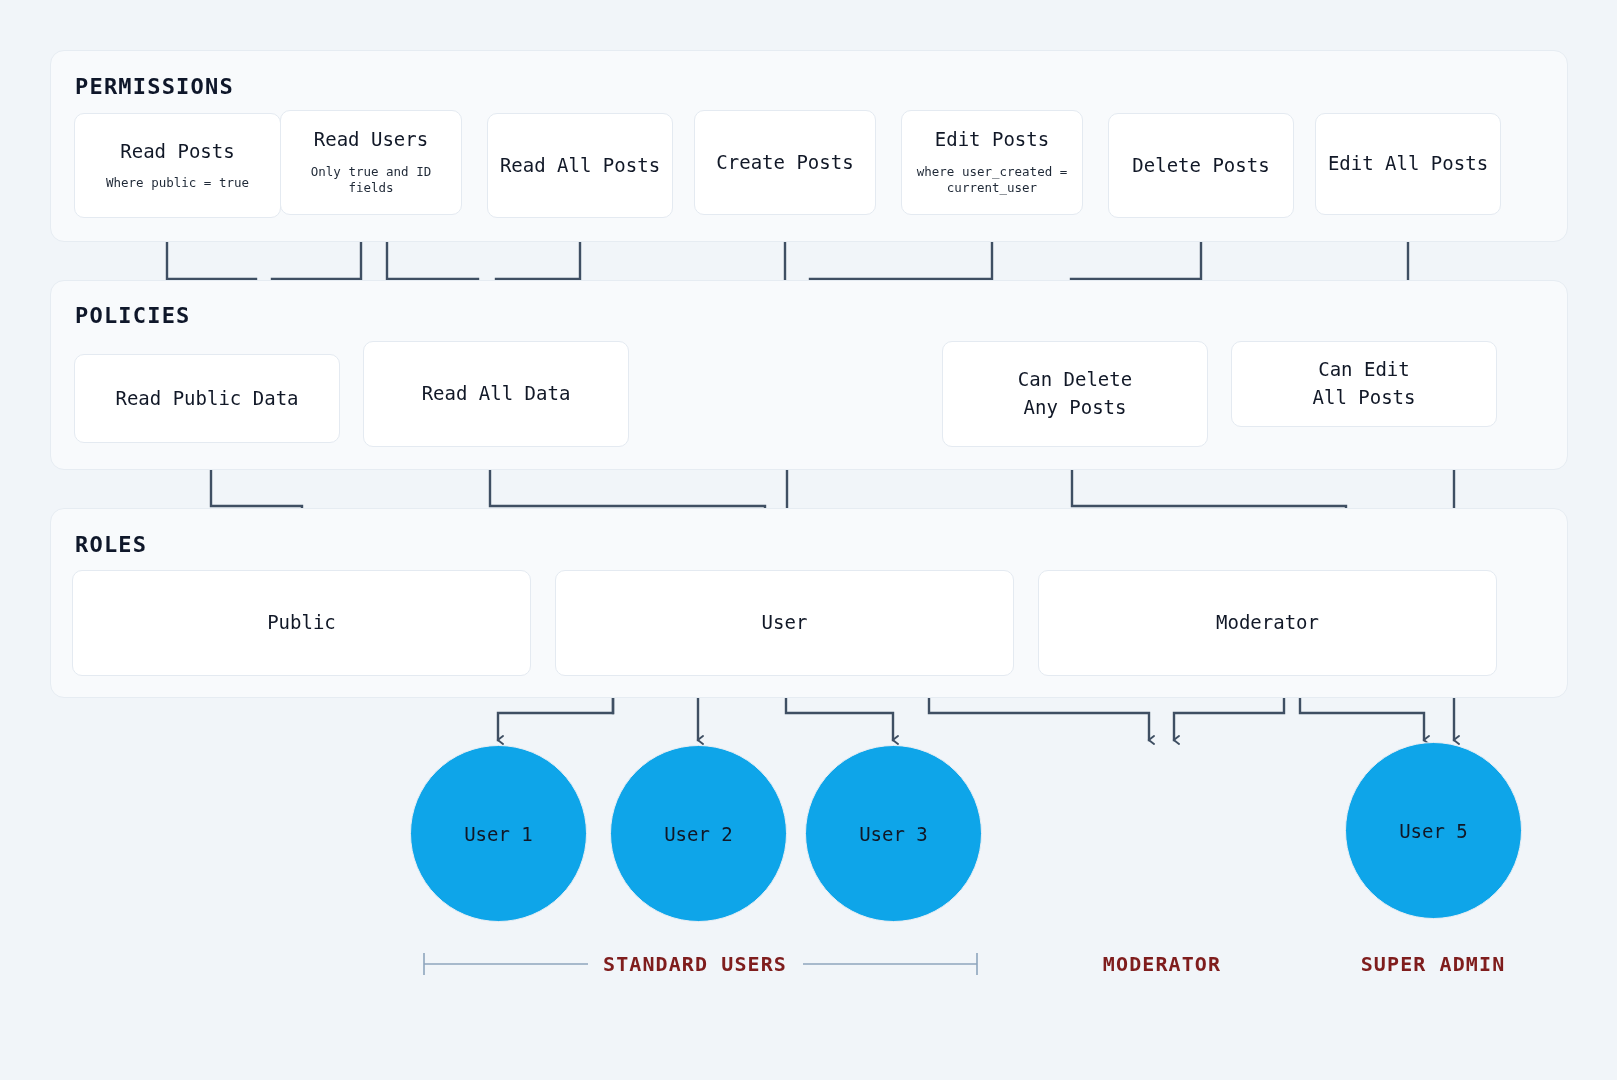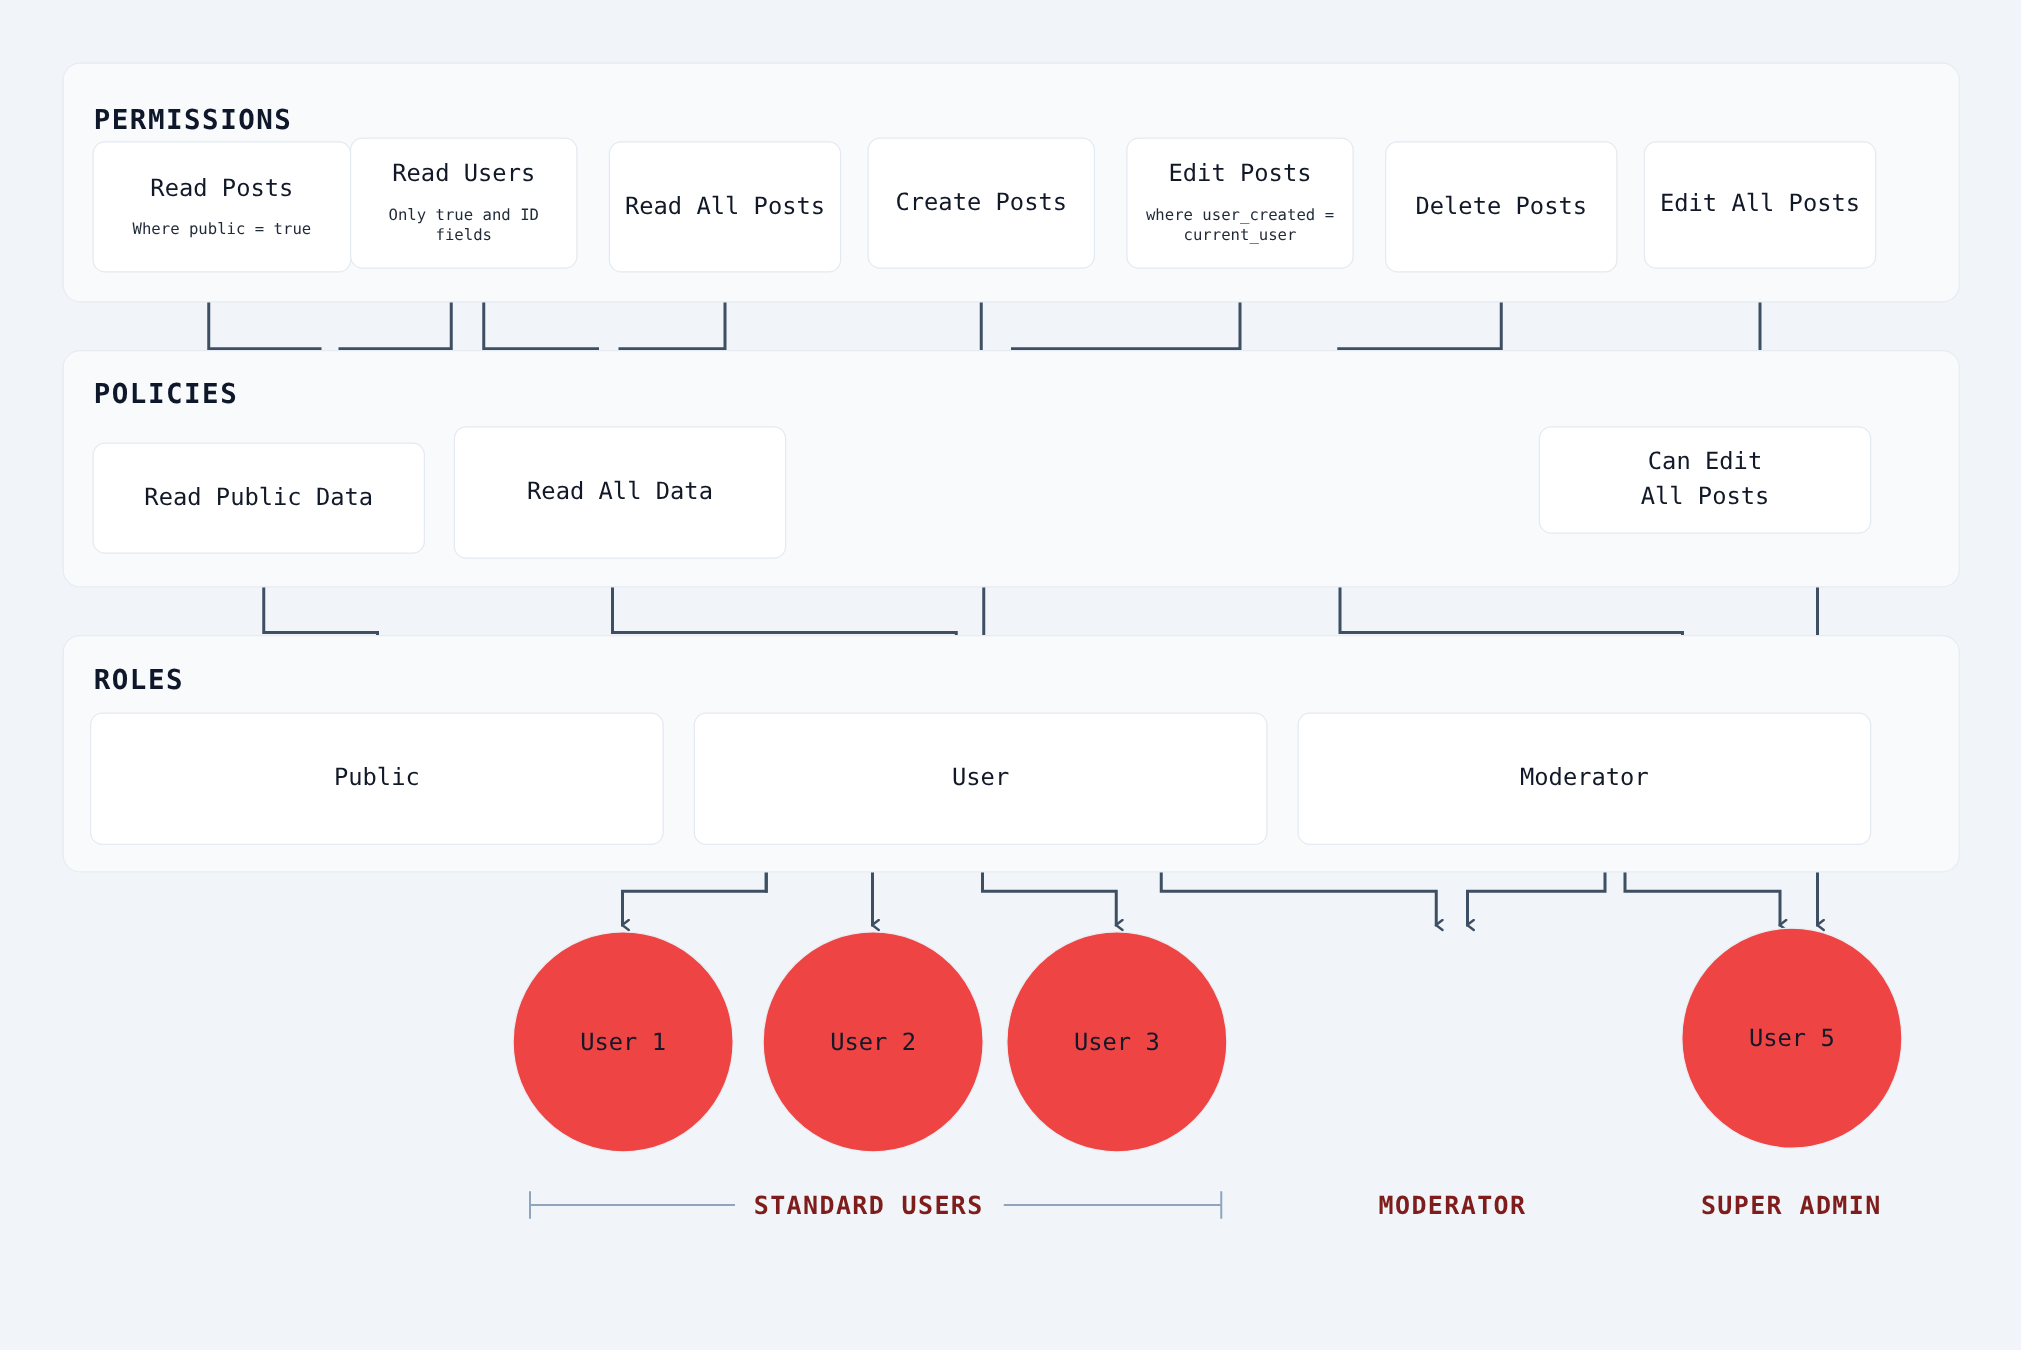--- a/index.html
+++ b/index.html
@@ -58,21 +58,21 @@
     margin-top: 12px;
     line-height: 1.3;
     white-space: pre-line;
   }
   .card.policy .title { font-size: 19px; line-height: 1.45; }
   .card.role  .title { font-size: 19px; }
 
   
   .user-node {
     position: absolute;
-    background: #ef4444;
+    background: #0ea5e9;
     border: 1px solid #e8eef4;
     border-radius: 50%;
     display: flex; align-items: center; justify-content: center;
     font-size: 19px; color: #111827;
     z-index: 3;
   }
 
   
   .group-label {
     position: absolute;
@@ -146,21 +146,21 @@
 
     <g stroke="#8ea5bd" stroke-width="1.6" fill="none">
       <path d="M424,953 L424,975"></path>
       <path d="M424,964 L588,964"></path>
       <path d="M803,964 L977,964"></path>
       <path d="M977,953 L977,975"></path>
     </g>
   </svg>
 
   <div class="panel" style="left:50px; top:50px; width:1518px; height:192px;"></div>
-  <div class="panel-title" style="left:75px; top:84px;">PERMISSIONS</div>
+  <div class="panel-title" style="left:75px; top:74px;">PERMISSIONS</div>
 
   <div class="card" style="left:74px; top:113px; width:207px; height:105px;">
     <div class="title">Read Posts</div>
     <div class="sub">Where public = true</div>
   </div>
 
   <div class="card" style="left:280px; top:110px; width:182px; height:105px;">
     <div class="title">Read Users</div>
     <div class="sub">Only true and ID fields</div>
   </div>
@@ -192,20 +192,24 @@
 
   <div class="card policy" style="left:74px; top:341px; width:266px; height:89px;margin-top:13px;">
     <div class="title">Read Public Data</div>
   </div>
 
   <div class="card policy" style="left:363px; top:341px; width:266px; height:106px;">
     <div class="title">Read All Data</div>
   </div>
 
 
+  <div class="card policy" style="left:942px; top:341px; width:266px; height:106px;">
+    <div class="title">Can Delete
+Any Posts</div>
+  </div>
 
   <div class="card policy" style="left:1231px; top:341px; width:266px; height:86px;">
     <div class="title">Can Edit
 All Posts</div>
   </div>
 
   <div class="panel" style="left:50px; top:508px; width:1518px; height:190px;"></div>
   <div class="panel-title" style="left:75px; top:532px;">ROLES</div>
 
   <div class="card role" style="left:72px; top:570px; width:459px; height:106px;text-align:center;">

